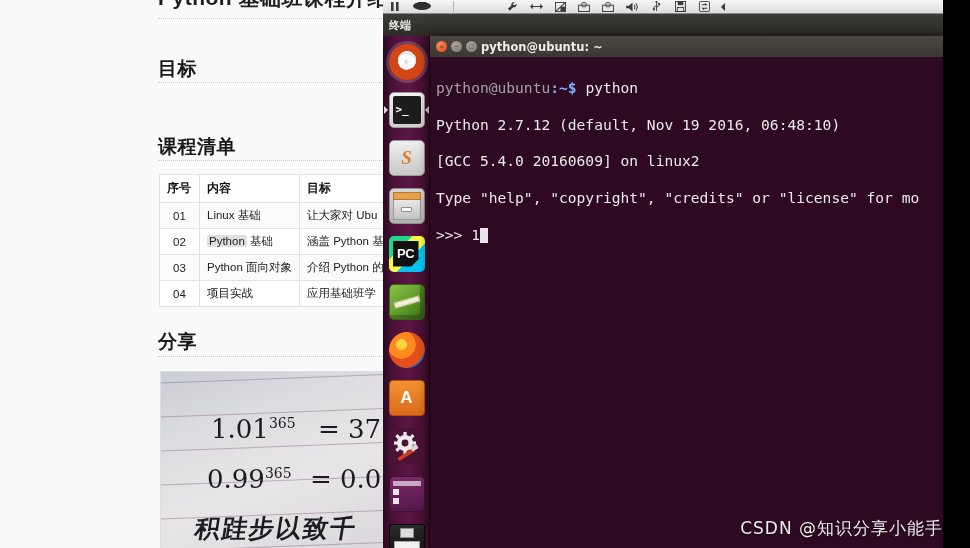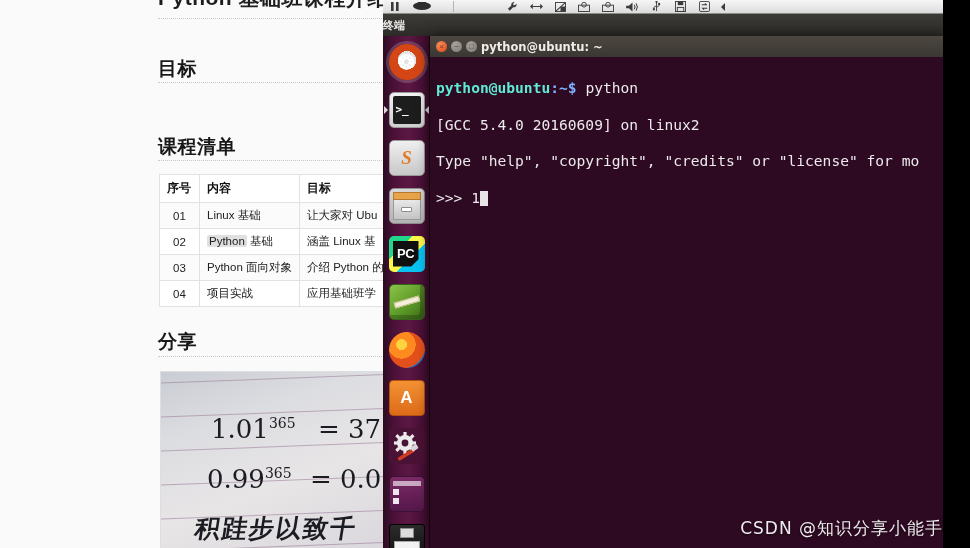--- a/index.html
+++ b/index.html
@@ -174,20 +174,21 @@
     margin: 0 2px;
   }
   
   #unity-topbar {
     position: absolute;
     left: 0; top: 14px;
     width: 587px; height: 22px;
     background: linear-gradient(#3c3b37, #2c2b28);
     display: flex;
     align-items: center;
+    padding-left: 6px;
   }
   #unity-topbar .app-name {
     color: #e8e8e8;
     font-size: 11px;
     font-weight: bold;
   }
   
   #launcher {
     position: absolute;
     left: 0; top: 36px;
@@ -403,21 +404,21 @@
     height: 491px;
     background: #2d0922;
     padding: 4px 0 0 6px;
     font-family: "DejaVu Sans Mono", monospace;
     font-size: 14.6px;
     line-height: 18.3px;
     color: #e6e2e4;
     white-space: pre;
     overflow: hidden;
   }
-  .t-green  { color: #5eead4; font-weight: bold; }
+  .t-green  { color: #a3a3a3; font-weight: normal; }
   .t-blue   { color: #7fb3ff; font-weight: bold; }
   .t-white  { color: #eceaec; }
   .cursor {
     display: inline-block;
     width: 8px; height: 15px;
     background: #e8e4e8;
     vertical-align: -3px;
   }
   
   #watermark {
@@ -476,21 +477,21 @@
         </thead>
         <tbody>
           <tr>
             <td class="col-no">01</td>
             <td class="col-content">Linux 基础</td>
             <td>让大家对 Ubu</td>
           </tr>
           <tr>
             <td class="col-no">02</td>
             <td class="col-content"><span class="code-hl">Python</span><span> 基础</span></td>
-            <td>涵盖 Linux 基</td>
+            <td>涵盖 Python 基</td>
           </tr>
           <tr>
             <td class="col-no">03</td>
             <td class="col-content">Python 面向对象</td>
             <td>介绍 Python 的</td>
           </tr>
           <tr>
             <td class="col-no">04</td>
             <td class="col-content">项目实战</td>
             <td>应用基础班学</td>
@@ -701,20 +702,21 @@
 
     <div id="terminal">
       <div id="term-titlebar">
         <div class="wbtn close">×</div>
         <div class="wbtn min">−</div>
         <div class="wbtn max">□</div>
         <span id="term-title">python@ubuntu: ~</span>
       </div>
       <div id="term-body">
 <div><span class="t-green">python@ubuntu</span><span class="t-blue">:~$</span><span class="t-white"> python</span></div>
+<div class="t-white">Python 2.7.12 (default, Nov 19 2016, 06:48:10)</div>
 <div class="t-white">[GCC 5.4.0 20160609] on linux2</div>
 <div class="t-white">Type "help", "copyright", "credits" or "license" for mo</div>
 <div class="t-white"><span>&gt;&gt;&gt; 1</span><span class="cursor"></span></div>
       </div>
     </div>
 
     <div id="bottom-strip"></div>
   </div>
 
   <div id="right-gutter"></div>

